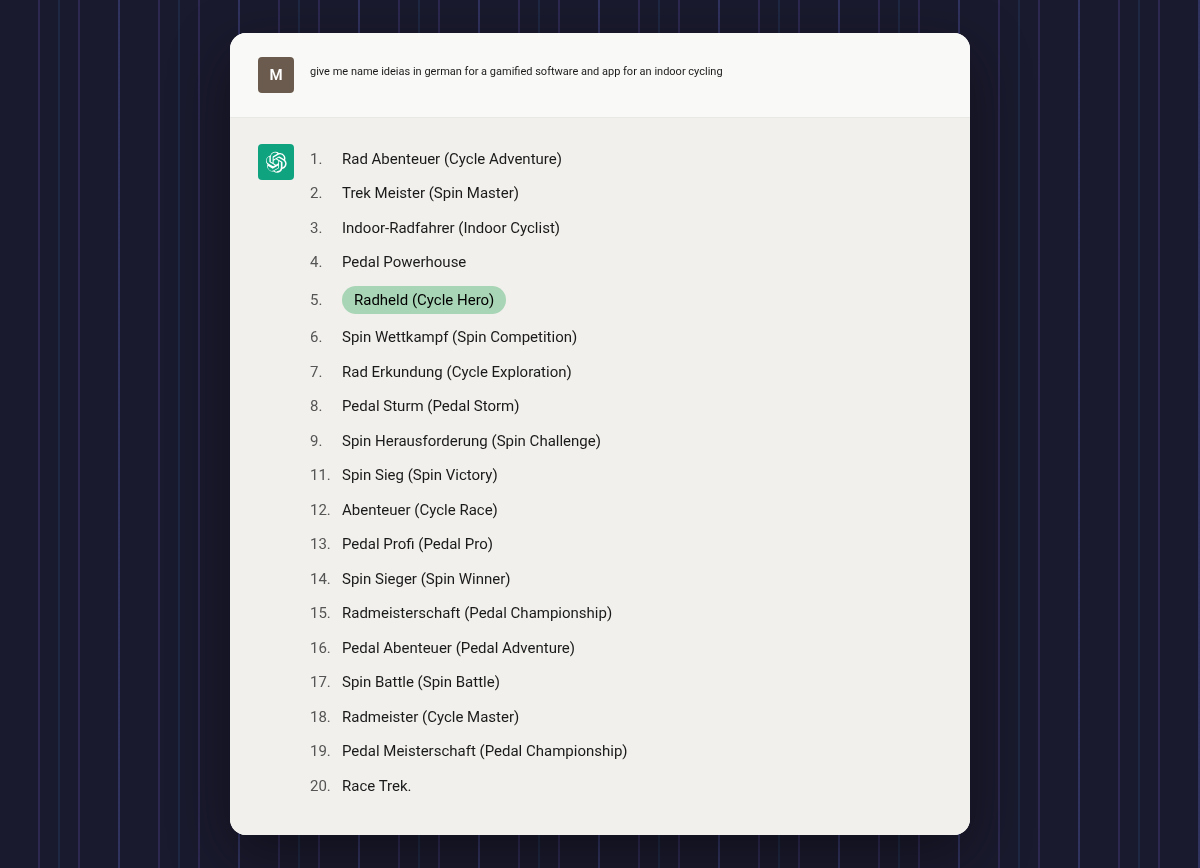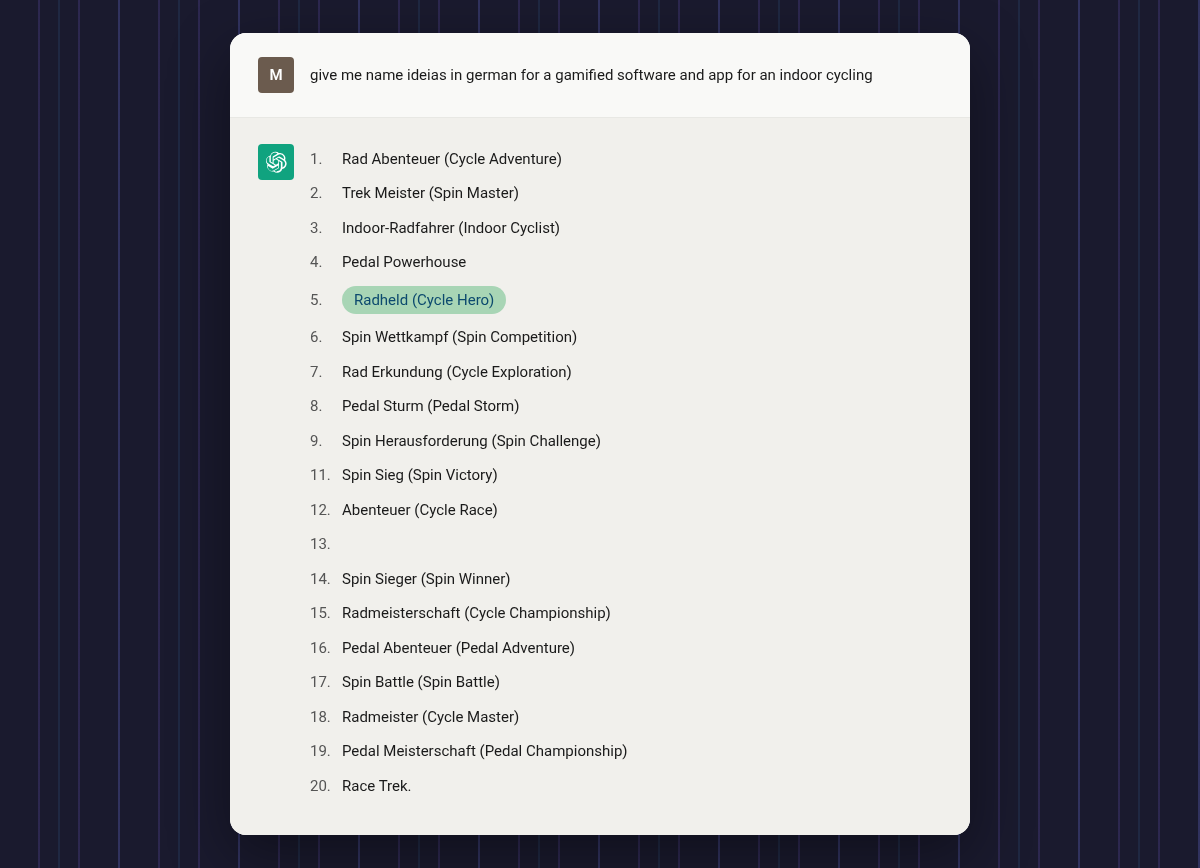--- a/index.html
+++ b/index.html
@@ -59,21 +59,21 @@
       display: flex;
       align-items: center;
       justify-content: center;
       color: white;
       font-size: 15px;
       font-weight: 600;
       flex-shrink: 0;
     }
 
     .user-text {
-      font-size: 15px;
+      font-size: 11px;
       color: #1a1a1a;
       padding-top: 7px;
       line-height: 1.5;
     }
 
     .divider {
       height: 1px;
       background: #e8e8e4;
       margin: 0;
     }
@@ -130,21 +130,21 @@
 
     .name-list li .text {
       flex: 1;
     }
 
     .highlighted {
       background: #a8d5b5;
       border-radius: 20px;
       padding: 3px 12px;
       display: inline-block;
-      color: #0c4a6e;
+      color: #000000;
     }
   </style>
 </head>
 <body>
 
 <div class="chat-container">
 
   <div class="user-message">
     <div class="user-avatar">
       <span>M</span>
@@ -202,28 +202,29 @@
           <li>
             <span class="num">11.</span>
             <span class="text">Spin Sieg (Spin Victory)</span>
           </li>
           <li>
             <span class="num">12.</span>
             <span class="text">Abenteuer (Cycle Race)</span>
           </li>
           <li>
             <span class="num">13.</span>
+            <span class="text">Pedal Profi (Pedal Pro)</span>
           </li>
           <li>
             <span class="num">14.</span>
             <span class="text">Spin Sieger (Spin Winner)</span>
           </li>
           <li>
             <span class="num">15.</span>
-            <span class="text">Radmeisterschaft (Cycle Championship)</span>
+            <span class="text">Radmeisterschaft (Pedal Championship)</span>
           </li>
           <li>
             <span class="num">16.</span>
             <span class="text">Pedal Abenteuer (Pedal Adventure)</span>
           </li>
           <li>
             <span class="num">17.</span>
             <span class="text">Spin Battle (Spin Battle)</span>
           </li>
           <li>

